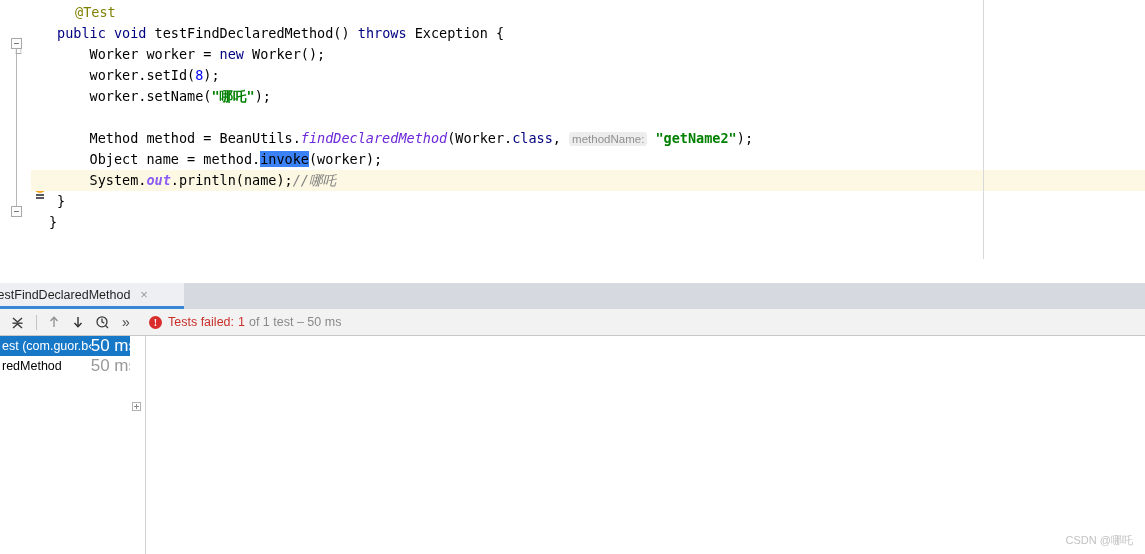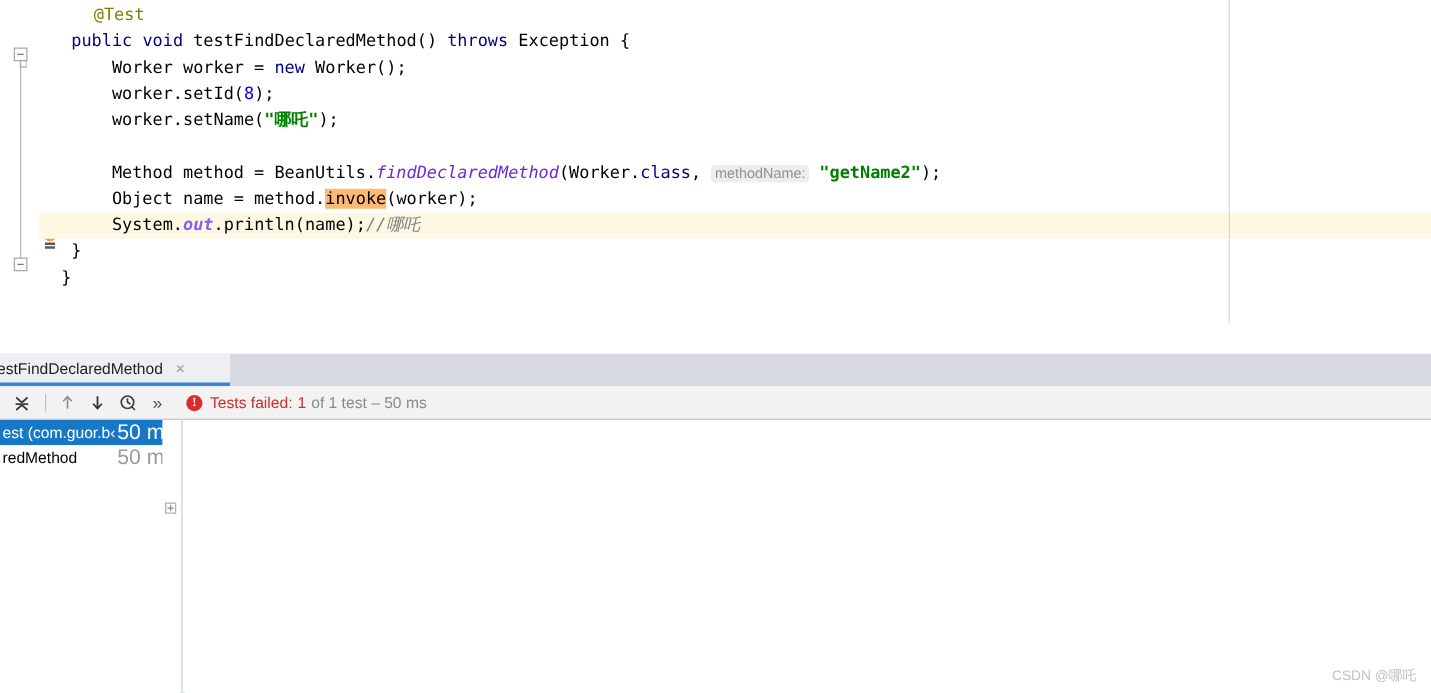--- a/index.html
+++ b/index.html
@@ -67,21 +67,21 @@
     white-space: pre; font-family: "DejaVu Sans Mono", monospace;
     font-size: 13.5px; color: #000000;
   }
   .kw { color: #000080; font-weight: normal; }
   .anno { color: #808000; }
   .str { color: #008000; font-weight: bold; }
   .num { color: #0000ff; }
   .ital { font-style: italic; color: #6d28d9; }
   .static-ital { font-style: italic; color: #8b5cf6; font-weight: bold; }
   .cmt { color: #808080; font-style: italic; }
-  .ident-hl { background: #fdba74; }
+  .ident-hl { background: #3b82f6; }
   .param-hint {
     background: #ededed; color: #909090; border-radius: 3px;
     padding: 1px 3px; font-family: "Liberation Sans", sans-serif;
     font-size: 11.5px;
   }
 
   
   .breadcrumb {
     position: absolute; left: 0; top: 259px; width: 1145px; height: 24px;
     background: #ffffff; border-top: 1px solid #d6d6d6;
@@ -128,21 +128,21 @@
     display: flex; align-items: center; justify-content: center;
     margin-right: 6px; font-family: "Liberation Serif", serif;
   }
   .st-fail { color: #c9302c; }
   .st-count { color: #c9302c; margin-left: 4px; }
   .st-dim { color: #8a8a8a; margin-left: 4px; }
 
   
   .testtree {
     position: absolute; left: 0; top: 336px; width: 148px; height: 218px;
-    background: #ffffff; border-right: 4px solid #0f766e; overflow: hidden;
+    background: #ffffff; border-right: 7px solid #0f766e; overflow: hidden;
   }
   .tt-row {
     position: relative; height: 20px; display: flex; align-items: center;
     font-size: 12.5px; padding-left: 2px;
   }
   .tt-row.sel { background: #1878c8; color: #ffffff; }
   .tt-label { flex: 1; white-space: nowrap; overflow: hidden; }
   .tt-time { font-size: 17px; padding-right: 4px; }
   .tt-row.sel .tt-time { color: #ffffff; }
   .tt-row:not(.sel) .tt-time { color: #9a9a9a; }

